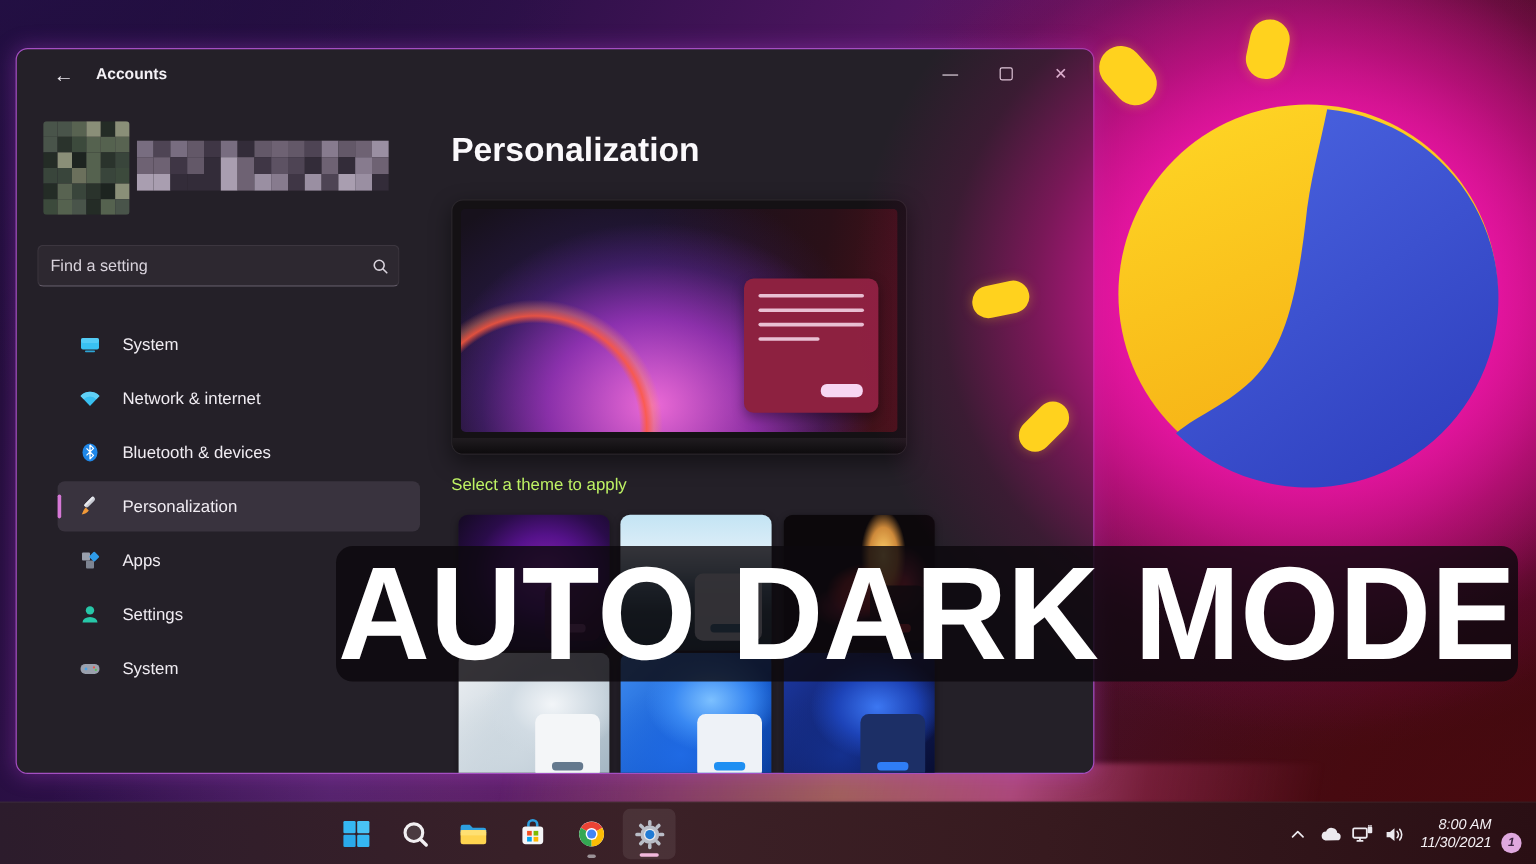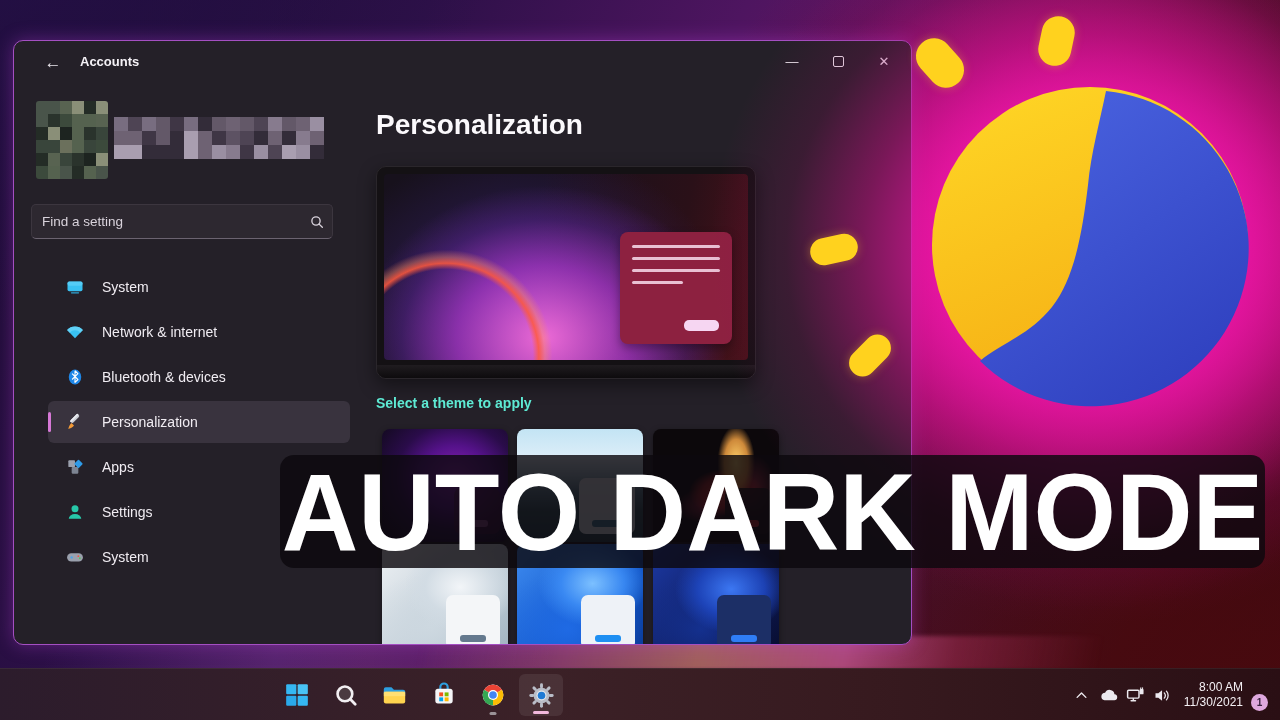--- a/index.html
+++ b/index.html
@@ -63,21 +63,21 @@
       radial-gradient(ellipse 230px 190px at 44% 88%, rgba(246,110,220,.95) 0%, rgba(190,60,220,.65) 38%, rgba(110,40,170,.35) 62%, transparent 80%),
       radial-gradient(ellipse 280px 220px at 38% 70%, rgba(90,50,200,.45), transparent 72%),
       linear-gradient(100deg,#17111c 40%, #2a1018 78%, #49121a 100%);}
   .monitor .chin{position:absolute;left:0;bottom:0;width:100%;height:13px;background:linear-gradient(#201c20,#0d0b0d);}
   .notif-card{position:absolute;right:16px;top:58px;width:112px;height:112px;border-radius:8px;
     background:#8d2140;box-shadow:0 4px 10px rgba(0,0,0,.35);padding:13px 12px;}
   .notif-card .line{height:3px;border-radius:2px;background:#e9c0d3;margin-bottom:9px;}
   .notif-card .line.short{width:58%;}
   .notif-btn{position:absolute;right:13px;bottom:13px;width:35px;height:11px;border-radius:5px;background:#f6d6f2;}
 
-  .theme-label{position:absolute;left:362px;top:354px;font-size:14px;font-weight:bold;color:#5eead4;}
+  .theme-label{position:absolute;left:362px;top:354px;font-size:14px;font-weight:normal;color:#bef264;}
   .theme-grid{position:absolute;left:368px;top:388px;width:400px;}
   .tile{position:absolute;width:126px;height:113px;border-radius:8px;overflow:hidden;cursor:pointer;
     box-shadow:0 2px 6px rgba(0,0,0,.4);}
   .tile .mini-card{position:absolute;right:8px;bottom:8px;width:46px;height:46px;border-radius:7px;}
   .tile .mini-accent{position:absolute;left:50%;transform:translateX(-50%);bottom:7px;width:22px;height:7px;border-radius:3px;}
   .r1{top:0;} .r2{top:115px;}
   .c1{left:0;} .c2{left:135px;} .c3{left:271px;}
   .t-darkpurple{background:radial-gradient(ellipse 90px 80px at 58% 42%, #8b24b4 0%, #55128a 38%, #2a0c4a 66%, #140a22 100%);}
   .t-darkpurple .mini-card{background:rgba(70,20,60,.55);}
   .t-darkpurple .mini-accent{background:rgba(210,120,200,.5);}
@@ -133,21 +133,21 @@
     background:linear-gradient(90deg,#2c1c2c 0%,#3b2127 42%,#371a1f 68%,#2a0f14 100%);
     border-top:1px solid rgba(255,255,255,.06);}
   .tb-center{position:absolute;left:272px;top:0;height:52px;display:flex;align-items:center;}
   .tb-btn{position:relative;width:49px;height:44px;margin-top:0;display:flex;align-items:center;
     justify-content:center;border-radius:6px;cursor:pointer;}
   .tb-btn.active{background:rgba(255,255,255,.08);width:44px;height:42px;margin:0 2px;}
   .tb-indicator{position:absolute;bottom:2px;left:50%;transform:translateX(-50%);
     height:3px;border-radius:2px;}
   .ind-dot{width:7px;background:#9b9297;}
   .ind-active{width:16px;background:#f2b8dc;}
-  .tray{position:absolute;right:8px;top:0;height:52px;display:flex;align-items:center;}
+  .tray{position:absolute;right:8px;top:0;height:52px;display:flex;align-items:center;font-style:italic;}
   .tray-icon{width:27px;height:40px;display:flex;align-items:center;justify-content:center;cursor:pointer;}
   .clock{margin:0 6px 0 8px;text-align:right;font-size:12px;line-height:1.25;color:#f4f0f4;cursor:pointer;}
   .badge{width:17px;height:17px;border-radius:50%;background:var(--badge-pink,#dfa8de);color:#3a2340;
     font-size:10px;font-weight:bold;display:flex;align-items:center;justify-content:center;margin:14px 4px 0 2px;cursor:pointer;}
 </style>
 </head>
 <body>
 
 <div class="stage">
 

